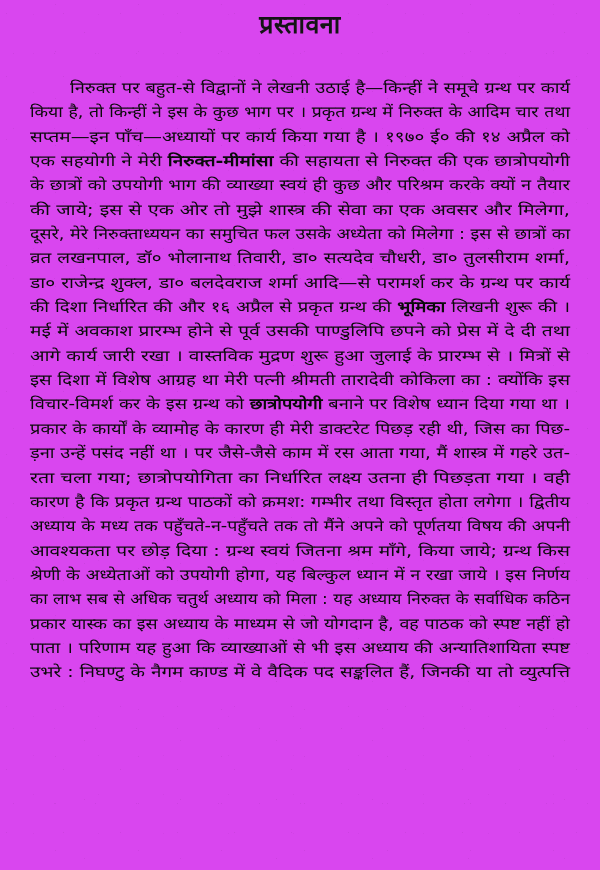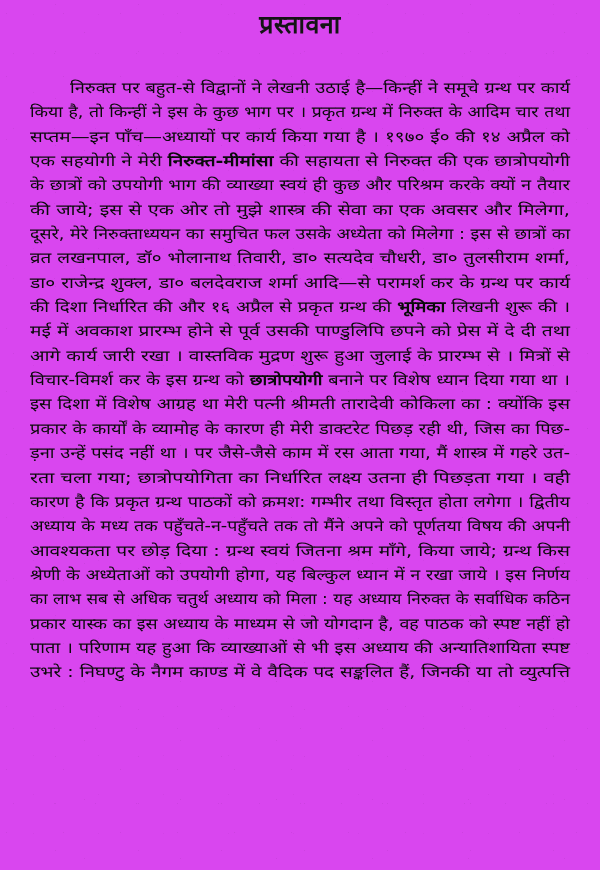--- a/index.html
+++ b/index.html
@@ -92,22 +92,22 @@
       <div class="line"><span class="ln-inner" style="transform: scaleX(1.2523);">सप्तम—इन पाँच—अध्यायों पर कार्य किया गया है । १९७० ई० की १४ अप्रैल को</span></div>
       <div class="line"><span class="ln-inner" style="transform: scaleX(1.2538);">एक सहयोगी ने मेरी <b>निरुक्त-मीमांसा</b> की सहायता से निरुक्त की एक छात्रोपयोगी</span></div>
       <div class="line"><span class="ln-inner" style="transform: scaleX(1.2038);">के छात्रों को उपयोगी भाग की व्याख्या स्वयं ही कुछ और परिश्रम करके क्यों न तैयार</span></div>
       <div class="line"><span class="ln-inner" style="transform: scaleX(1.2892);">की जाये; इस से एक ओर तो मुझे शास्त्र की सेवा का एक अवसर और मिलेगा,</span></div>
       <div class="line"><span class="ln-inner" style="transform: scaleX(1.1778);">दूसरे, मेरे निरुक्ताध्ययन का समुचित फल उसके अध्येता को मिलेगा : इस से छात्रों का</span></div>
       <div class="line"><span class="ln-inner" style="transform: scaleX(1.2538);">व्रत लखनपाल, डॉ० भोलानाथ तिवारी, डा० सत्यदेव चौधरी, डा० तुलसीराम शर्मा,</span></div>
       <div class="line"><span class="ln-inner" style="transform: scaleX(1.2688);">डा० राजेन्द्र शुक्ल, डा० बलदेवराज शर्मा आदि—से परामर्श कर के ग्रन्थ पर कार्य</span></div>
       <div class="line"><span class="ln-inner" style="transform: scaleX(1.2311);">की दिशा निर्धारित की और १६ अप्रैल से प्रकृत ग्रन्थ की <b>भूमिका</b> लिखनी शुरू की ।</span></div>
       <div class="line"><span class="ln-inner" style="transform: scaleX(1.2685);">मई में अवकाश प्रारम्भ होने से पूर्व उसकी पाण्डुलिपि छपने को प्रेस में दे दी तथा</span></div>
       <div class="line"><span class="ln-inner" style="transform: scaleX(1.2646);">आगे कार्य जारी रखा । वास्तविक मुद्रण शुरू हुआ जुलाई के प्रारम्भ से । मित्रों से</span></div>
+      <div class="line"><span class="ln-inner" style="transform: scaleX(1.2274);">इस दिशा में विशेष आग्रह था मेरी पत्नी श्रीमती ताराद‍ेवी कोकिला का : क्योंकि इस</span></div>
       <div class="line"><span class="ln-inner" style="transform: scaleX(1.2045);">विचार-विमर्श कर के इस ग्रन्थ को <b>छात्रोपयोगी</b> बनाने पर विशेष ध्यान दिया गया था ।</span></div>
-      <div class="line"><span class="ln-inner" style="transform: scaleX(1.2274);">इस दिशा में विशेष आग्रह था मेरी पत्नी श्रीमती ताराद‍ेवी कोकिला का : क्योंकि इस</span></div>
       <div class="line"><span class="ln-inner" style="transform: scaleX(1.2105);">प्रकार के कार्यों के व्यामोह के कारण ही मेरी डाक्टरेट पिछड़ रही थी, जिस का पिछ-</span></div>
       <div class="line"><span class="ln-inner" style="transform: scaleX(1.2071);">ड़ना उन्हें पसंद नहीं था । पर जैसे-जैसे काम में रस आता गया, मैं शास्त्र में गहरे उत-</span></div>
       <div class="line"><span class="ln-inner" style="transform: scaleX(1.2967);">रता चला गया; छात्रोपयोगिता का निर्धारित लक्ष्य उतना ही पिछड़ता गया । वही</span></div>
       <div class="line"><span class="ln-inner" style="transform: scaleX(1.203);">कारण है कि प्रकृत ग्रन्थ पाठकों को क्रमश: गम्भीर तथा विस्तृत होता लगेगा । द्वितीय</span></div>
       <div class="line"><span class="ln-inner" style="transform: scaleX(1.1801);">अध्याय के मध्य तक पहुँचते-न-पहुँचते तक तो मैंने अपने को पूर्णतया विषय की अपनी</span></div>
       <div class="line"><span class="ln-inner" style="transform: scaleX(1.2718);">आवश्यकता पर छोड़ दिया : ग्रन्थ स्वयं जितना श्रम माँगे, किया जाये; ग्रन्थ किस</span></div>
       <div class="line"><span class="ln-inner" style="transform: scaleX(1.1916);">श्रेणी के अध्येताओं को उपयोगी होगा, यह बिल्कुल ध्यान में न रखा जाये । इस निर्णय</span></div>
       <div class="line"><span class="ln-inner" style="transform: scaleX(1.133);">का लाभ सब से अधिक चतुर्थ अध्याय को मिला : यह अध्याय निरुक्त के सर्वाधिक कठिन</span></div>
       <div class="line"><span class="ln-inner" style="transform: scaleX(1.1823);">प्रकार यास्क का इस अध्याय के माध्यम से जो योगदान है, वह पाठक को स्पष्ट नहीं हो</span></div>
       <div class="line"><span class="ln-inner" style="transform: scaleX(1.21);">पाता । परिणाम यह हुआ कि व्याख्याओं से भी इस अध्याय की अन्यातिशायिता स्पष्ट</span></div>

